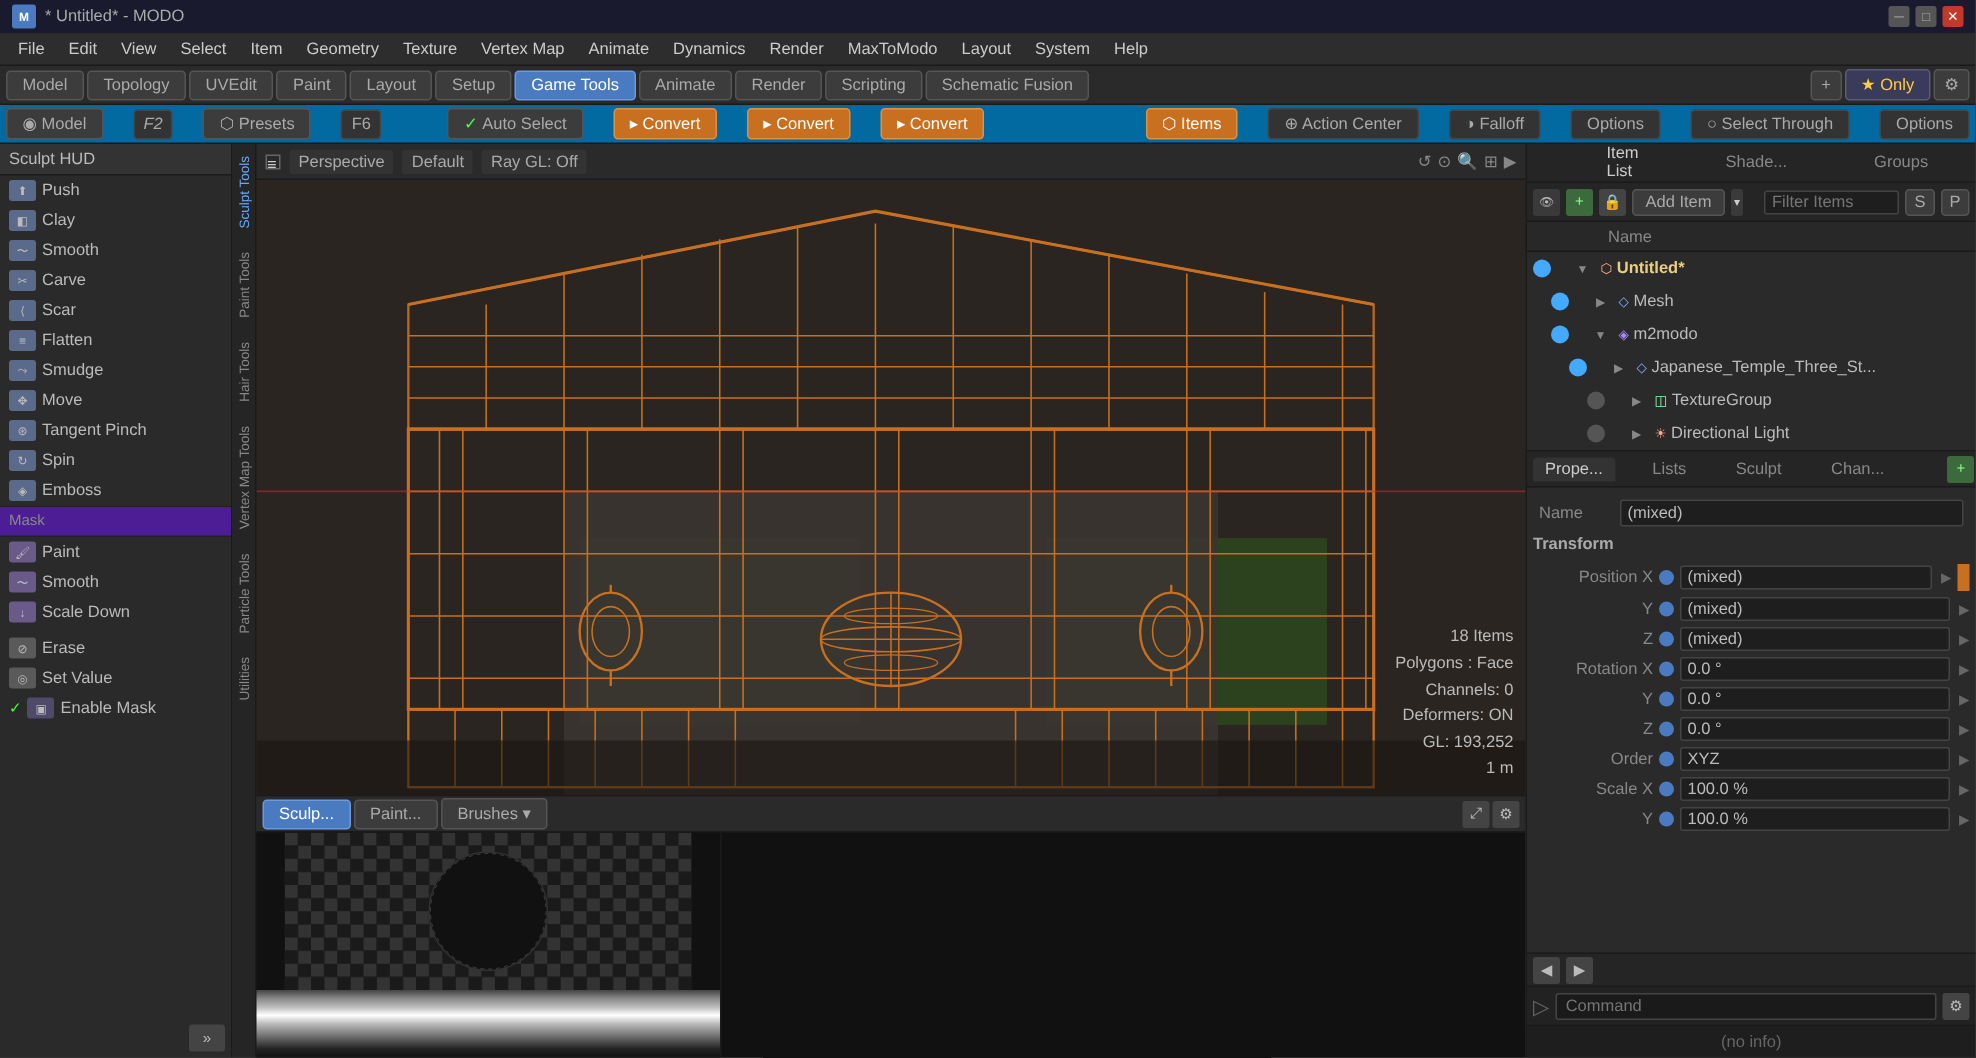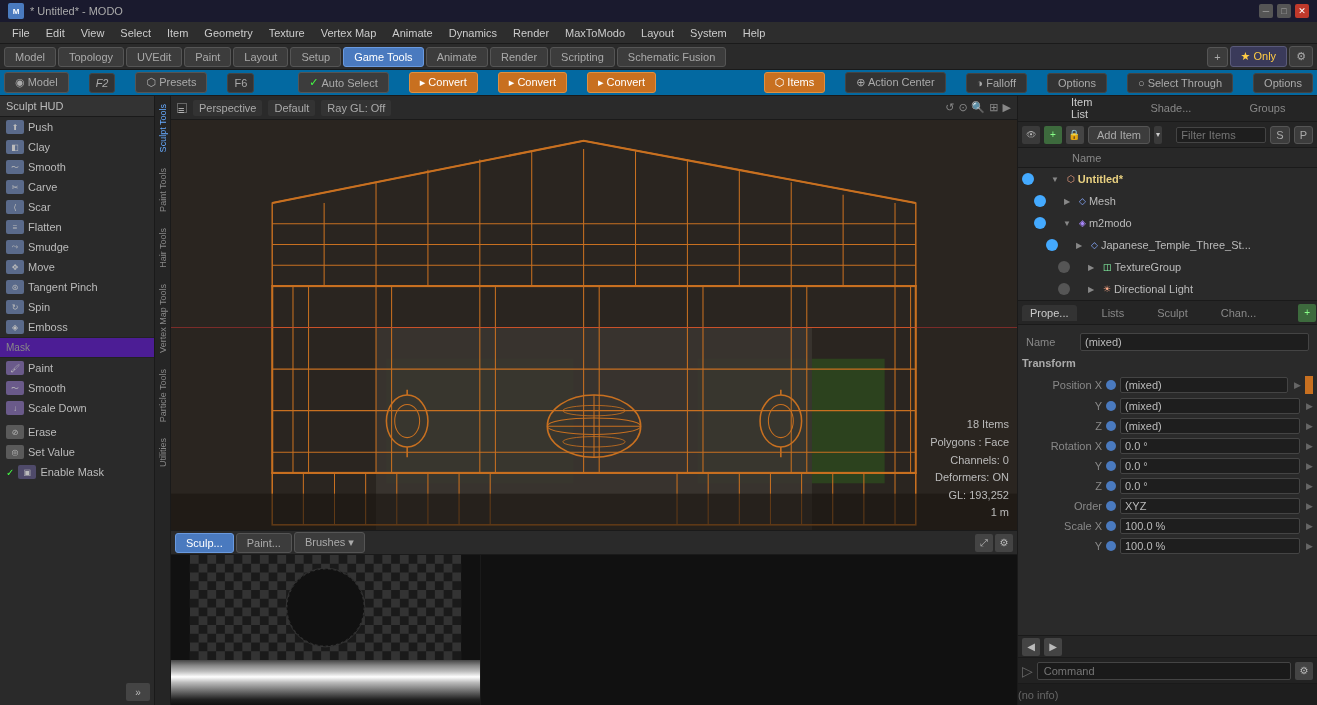--- a/index.html
+++ b/index.html
@@ -621,17 +621,17 @@
         <div class="icon-btn">▶</div>
       </div>
     </div>
 
     <div id="command-bar">
       <span style="font-size:14px;color:#666;">▷</span>
       <input type="text" id="command-input" class="filter-input" style="flex: 1 1 0%; width: auto;" placeholder="Command">
       <div class="icon-btn">⚙</div>
     </div>
 
-    <div style="height:22px;background:#1e1e1e;display:flex;align-items:center;justify-content:flex-start;border-top:1px solid #1a1a1a;">
+    <div style="height:22px;background:#1e1e1e;display:flex;align-items:center;justify-content:center;border-top:1px solid #1a1a1a;">
       <span style="color:#666;font-size:11px;">(no info)</span>
     </div>
   </div>
 </div>
 
 </body></html>

